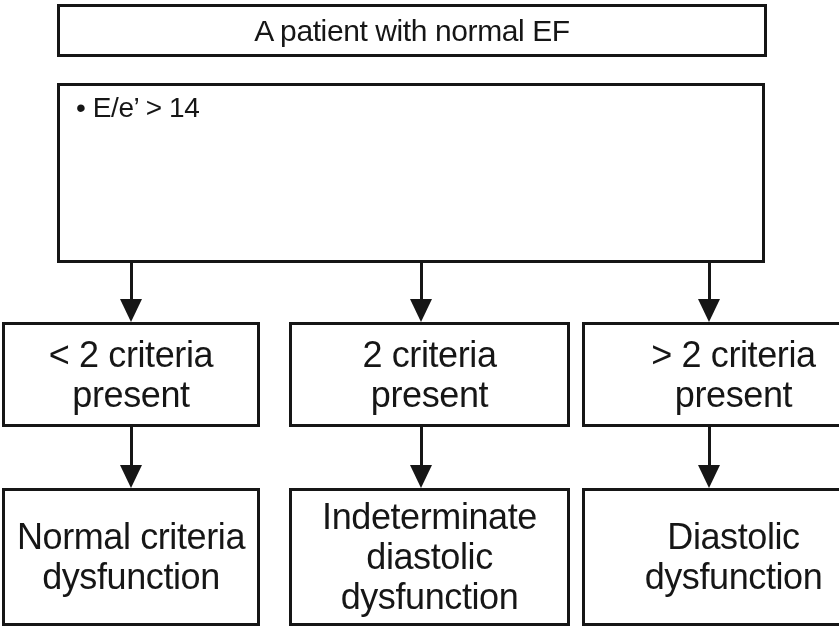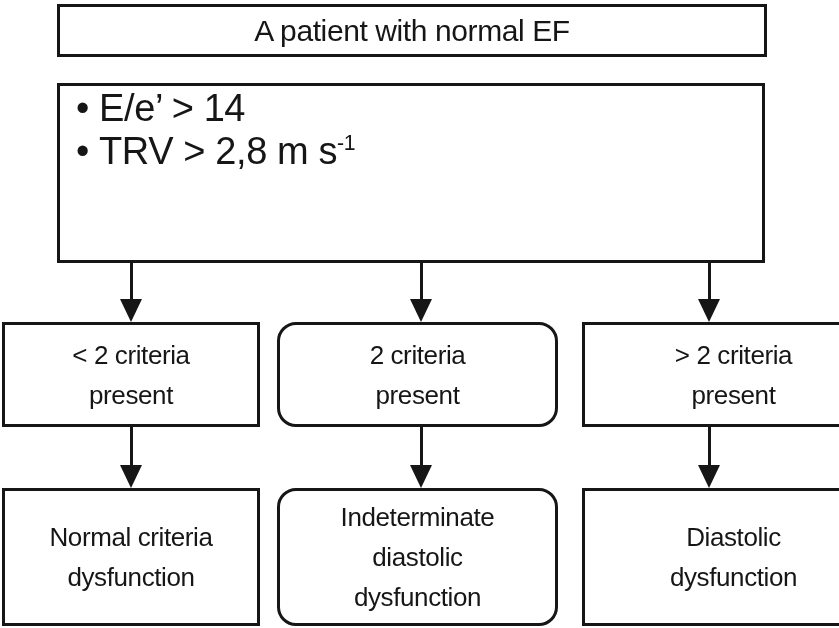--- a/index.html
+++ b/index.html
@@ -19,50 +19,50 @@
     position: absolute;
     border: 3px solid var(--ink);
     background: var(--paper);
     display: flex;
     align-items: center;
     justify-content: center;
     text-align: center;
   }
 
   .label {
-    font-size: 26px;
+    font-size: 36px;
     letter-spacing: -0.4px;
     line-height: 40px;
     white-space: pre;
     color: var(--ink);
   }
 
   .title-box { left: 57px; top: 4px; width: 710px; height: 53px; }
   .title-box .label { font-size: 30px; }
 
   .criteria-box {
     left: 57px; top: 83px; width: 708px; height: 180px;
     align-items: flex-start; justify-content: flex-start;
     text-align: left;
   }
   .criteria-list {
     list-style: none;
     margin: 1px 0 0 16px;
-    font-size: 38px;
+    font-size: 28px;
     letter-spacing: -0.4px;
     line-height: 42.5px;
     white-space: pre;
   }
   .criteria-list li::before { content: "\2022\00a0"; }
   .criteria-list sup { font-size: 0.56em; line-height: 0; }
 
   .cond-box { top: 322px; height: 105px; }
   .out-box  { top: 488px; height: 138px; }
   .col-1 { left: 2px;   width: 258px; }
-  .col-2 { left: 277px; width: 281px; border-radius: 19px; }
+  .col-2 { left: 289px; width: 281px; }
   .col-3 { left: 582px; width: 303px; }
 
   .v-arrow { position: absolute; width: 24px; }
   .v-arrow::before {
     content: ""; position: absolute;
     left: 50%; margin-left: -1.5px;
     top: 0; bottom: 14px; width: 3px;
     background: var(--ink);
   }
   .v-arrow::after {
@@ -82,21 +82,21 @@
 </head>
 <body>
 
 <div class="canvas">
 
   <div class="box title-box">
     <div class="label">A patient with normal EF</div>
   </div>
 
   <div class="box criteria-box">
-    <ul class="criteria-list"><li><span>E/e’ &gt; 14</span></li><li><span>TRV &gt; 2,8 m s</span><sup>-1</sup></li></ul>
+    <ul class="criteria-list"><li><span>E/e’ &gt; 14</span></li></ul>
   </div>
 
   <div class="v-arrow arrow-row1 ax-1"></div>
   <div class="v-arrow arrow-row1 ax-2"></div>
   <div class="v-arrow arrow-row1 ax-3"></div>
 
   <div class="box cond-box col-1">
     <div class="label">&lt; 2 criteria
 present</div>
   </div>

